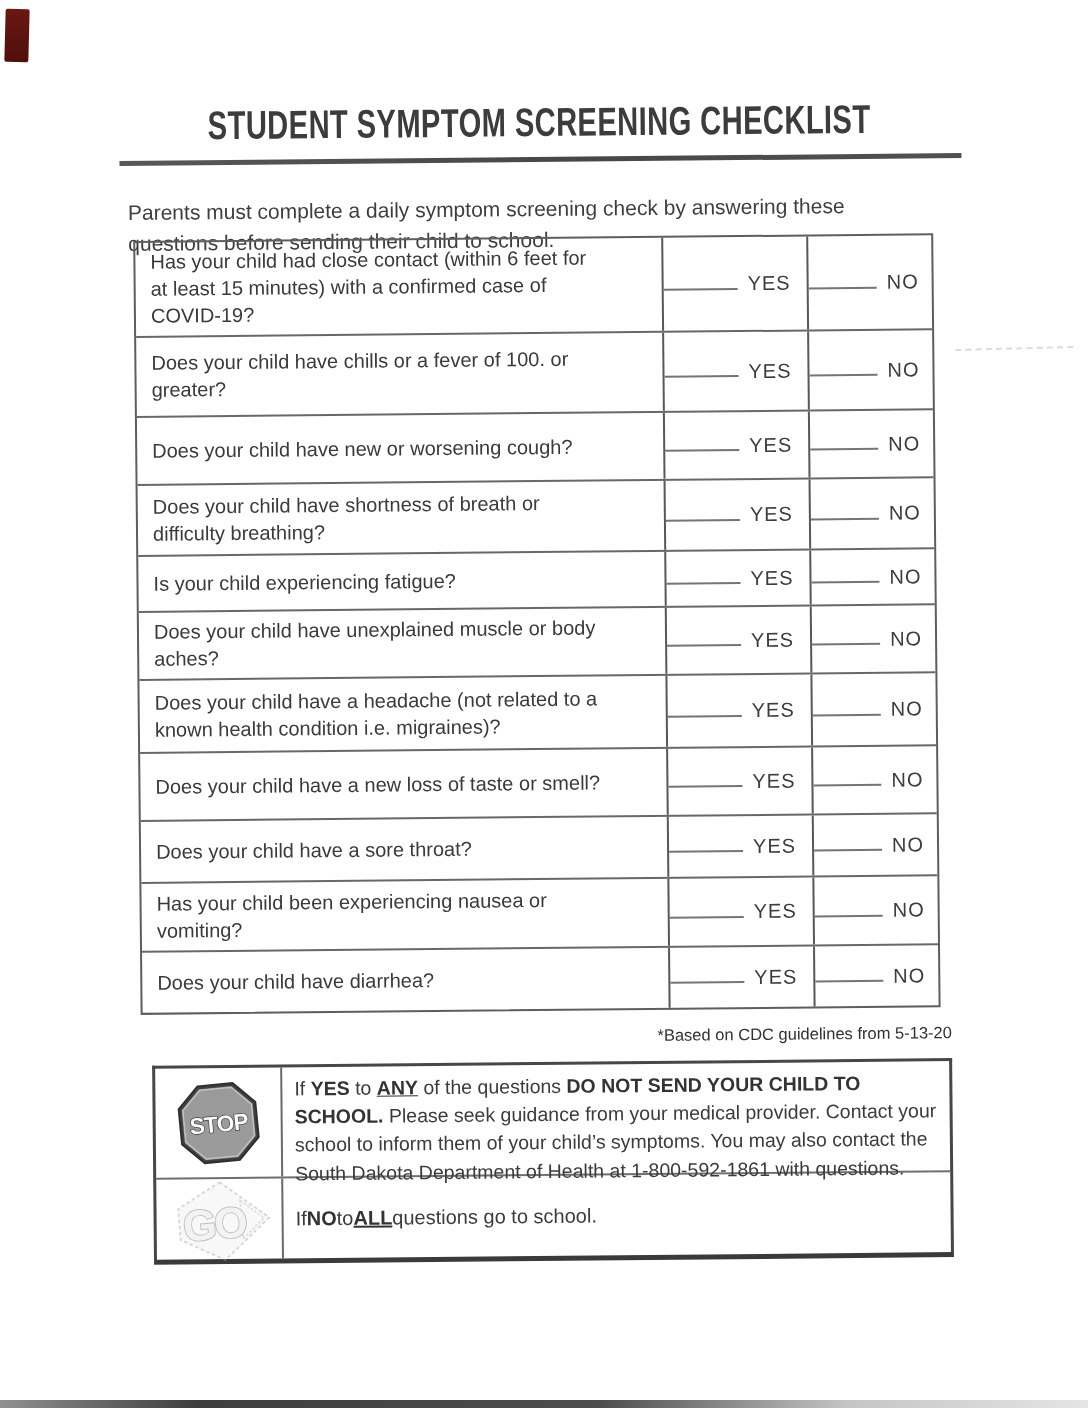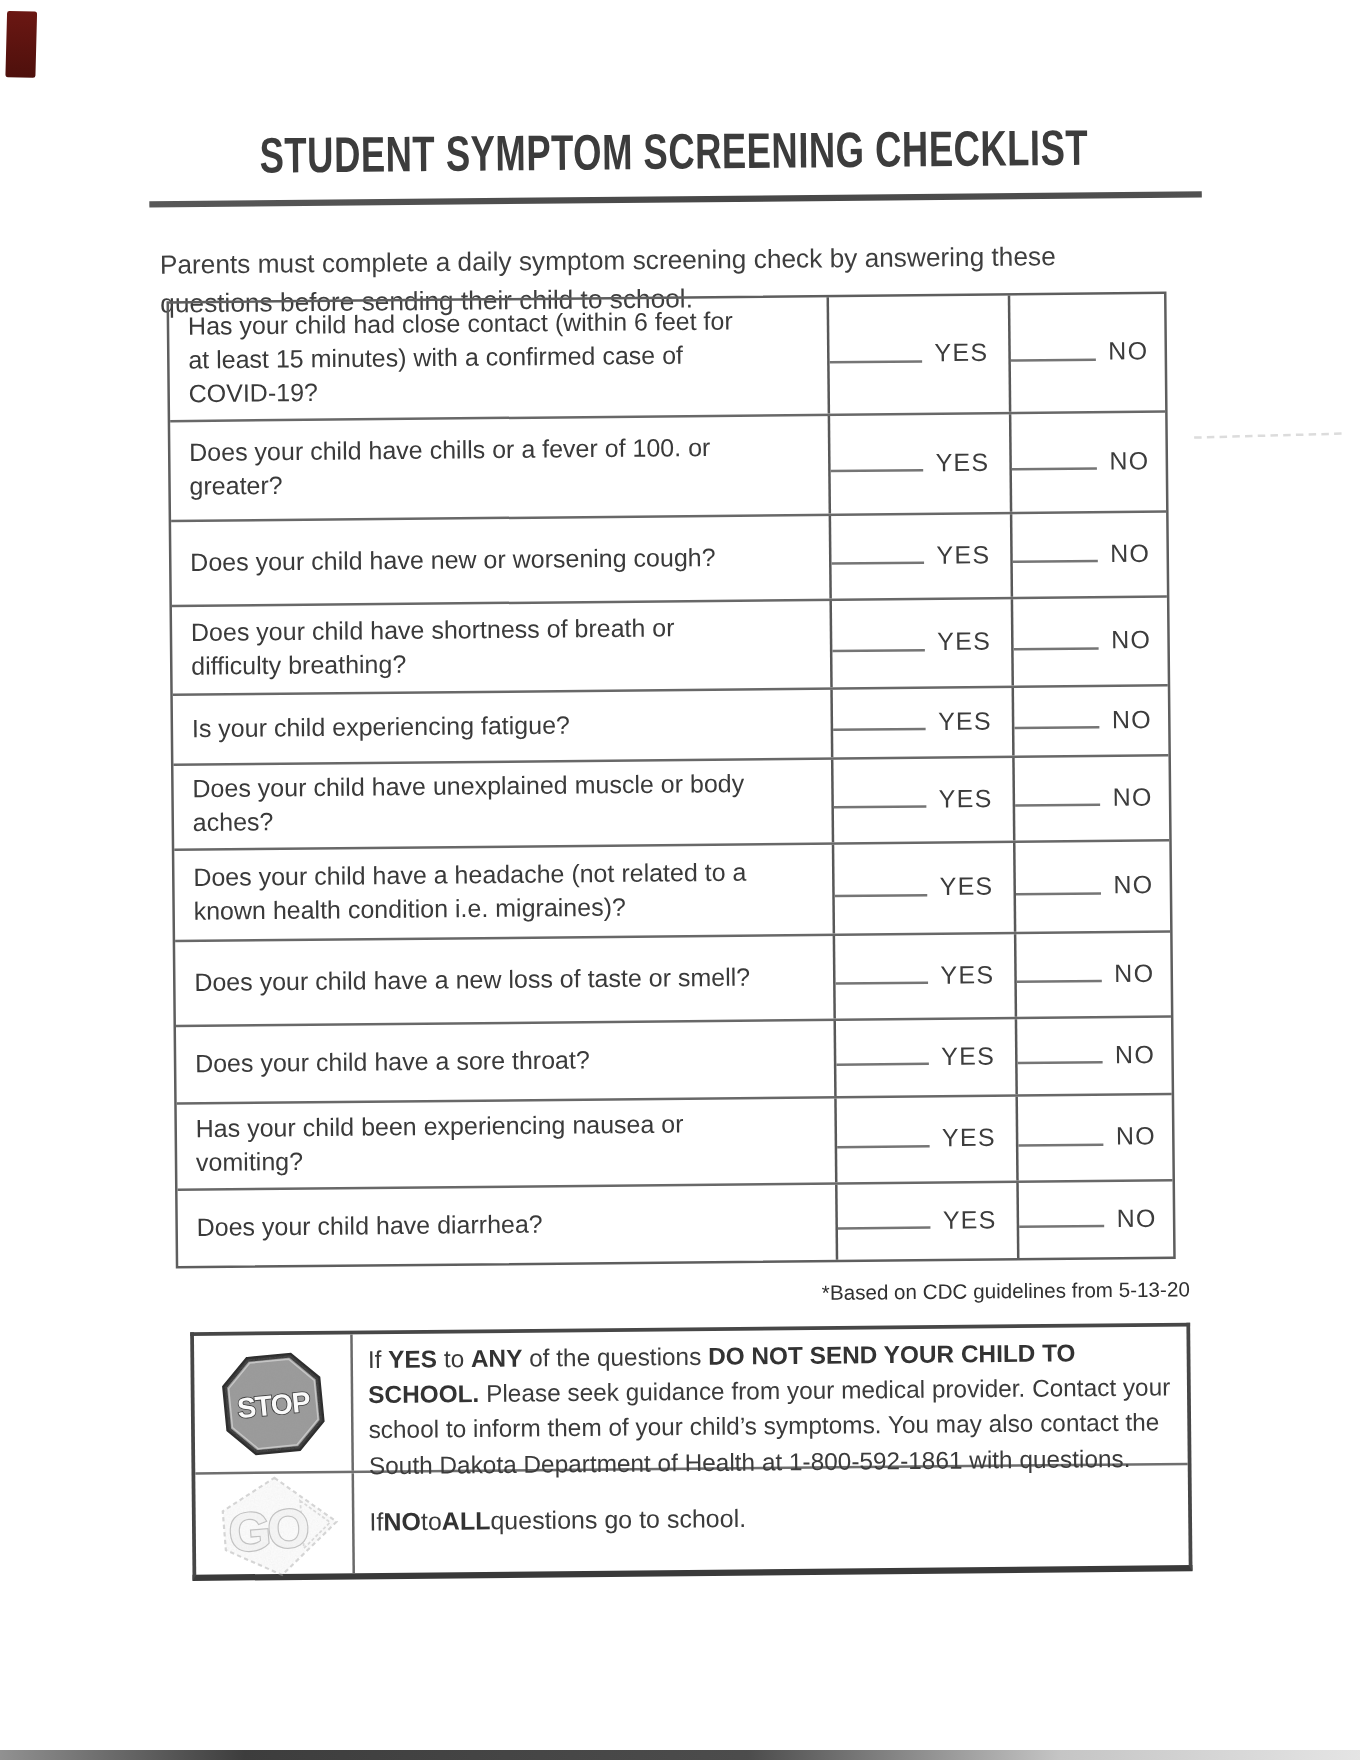--- a/index.html
+++ b/index.html
@@ -47,21 +47,21 @@
           box-sizing:border-box;border:3px solid #474747;border-bottom-width:5px;
           border-bottom-color:#3a3a3a;display:flex;flex-direction:column;}
   .nrow{display:flex;box-sizing:border-box;}
   .stop-row{height:111px;border-bottom:2px solid #6f6f6f;}
   .go-row{flex:1;}
   .icon-cell{width:127px;box-sizing:border-box;border-right:2px solid #6a6a6a;
              display:flex;align-items:center;justify-content:center;position:relative;}
   .ntext{flex:1;padding:7px 6px 0 12px;font-size:19.5px;line-height:28.2px;color:#3b3b3b;}
   .go-row .ntext{display:flex;align-items:center;padding-top:0;font-size:20px;}
   .ntext b{font-weight:bold;color:#333;}
-  .ntext .u{}
+  .ntext .u{text-decoration:underline;}
   .stop-svg{width:86px;height:86px;}
   .go-svg{position:absolute;left:14px;top:-2px;width:104px;height:88px;opacity:.6;}
 
   
   .red-mark{position:absolute;left:5px;top:9px;width:24px;height:53px;border-radius:2px;
             background:linear-gradient(#6b1713,#4e100c);transform:rotate(1.5deg);}
   .bottom-edge{position:absolute;left:0;bottom:0;width:1088px;height:8px;
       background:linear-gradient(to right,rgba(55,55,55,.55),rgba(40,40,40,.9) 18%,
       rgba(45,45,45,.85) 55%,rgba(110,110,110,.4) 78%,rgba(150,150,150,.25));}
   .faint-line{position:absolute;left:958px;top:352px;width:118px;height:0;

